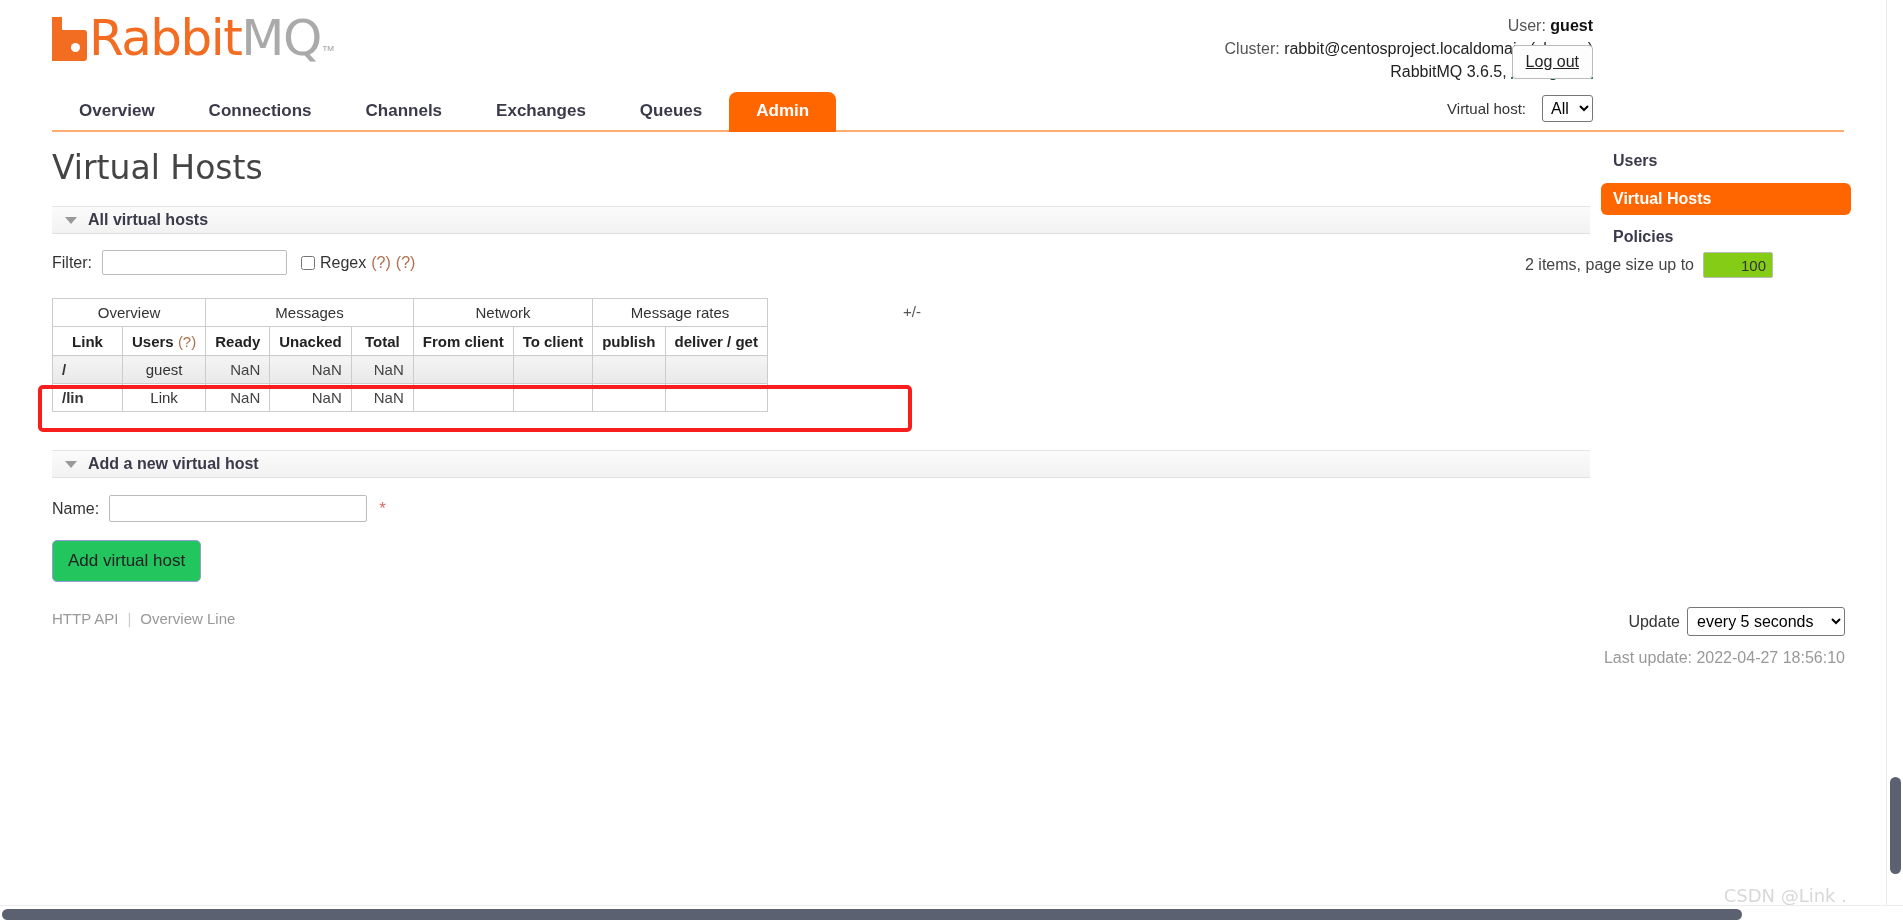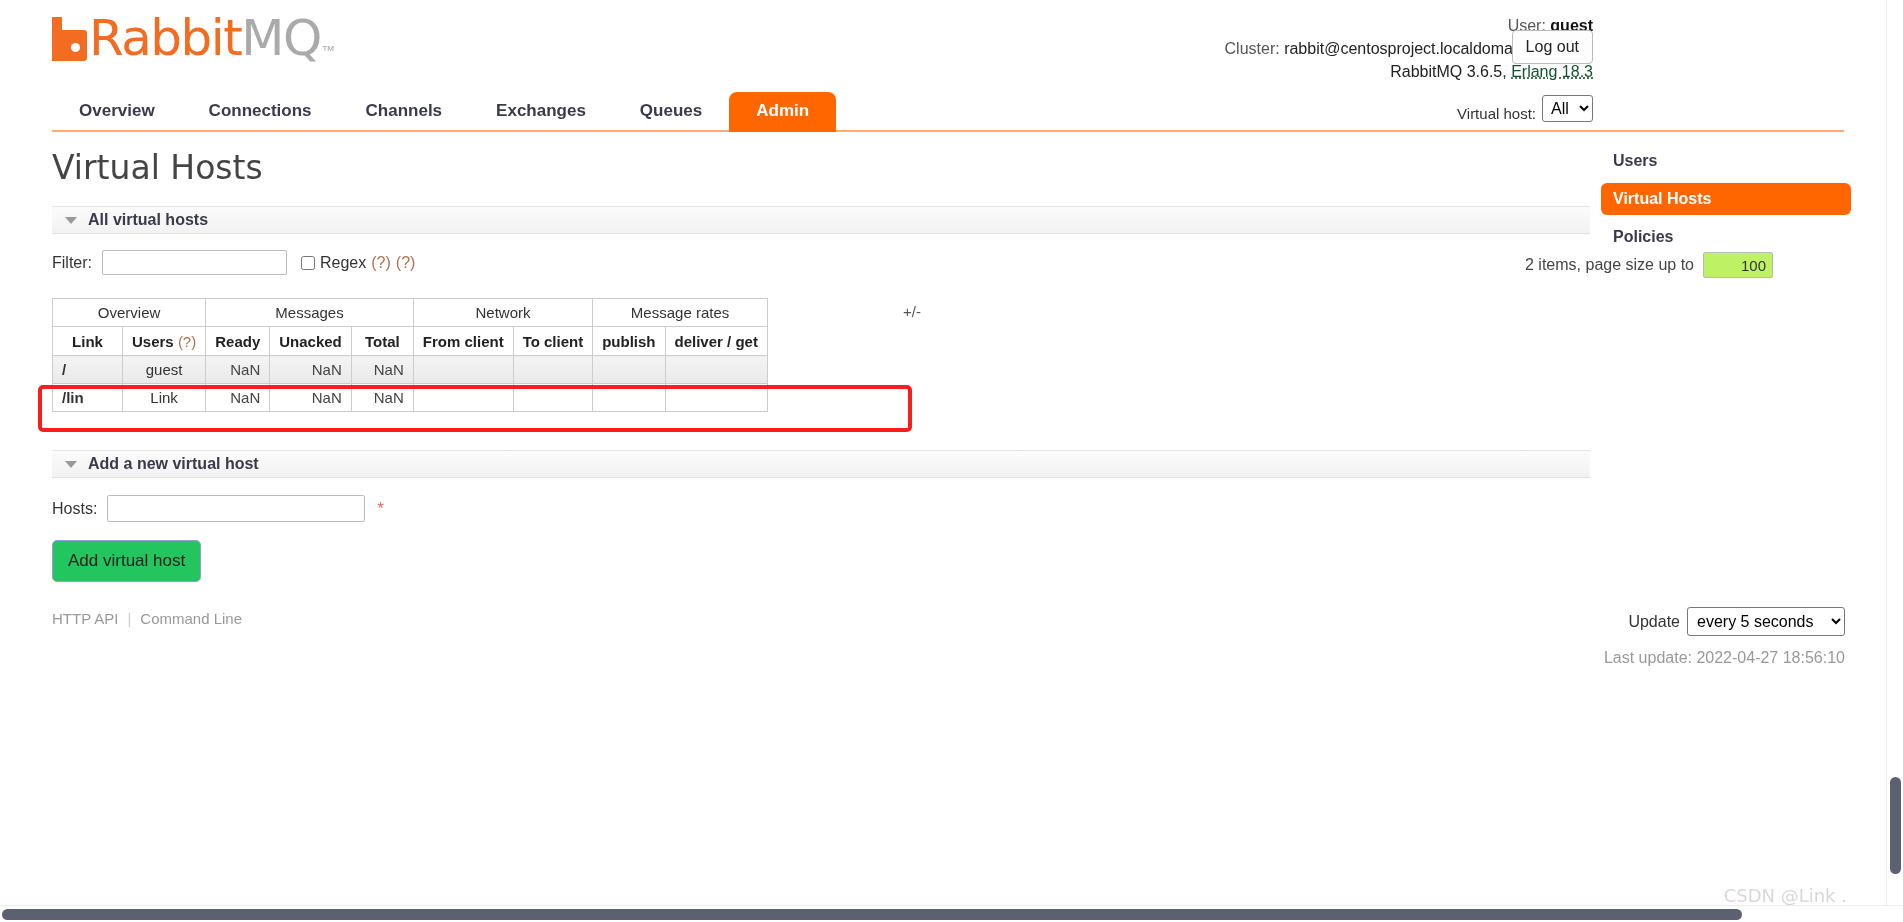--- a/index.html
+++ b/index.html
@@ -62,30 +62,30 @@
   #header-info .lbl { color: #555; }
   #header-info .val { color: #111; font-weight: bold; }
   #header-info .plain { color: #222; }
   #header-info a {
     color: #222; text-decoration: underline;
   }
   #header-info .erlang {
     color: #14532d; text-decoration: underline; text-decoration-style: dotted;
   }
   #logout-btn {
-    position: absolute; right: 0px; top: 16px;
+    position: absolute; right: 0px; top: 31px;
     padding: 7px 13px; font-size: 16px; color: #222;
     background: #fdfdfd; border: 1px solid #bbb; border-radius: 4px;
-    cursor: pointer; font-family: "Liberation Sans", sans-serif;
+    cursor: pointer; font-family: "Liberation Sans", sans-serif; text-decoration: underline;
   }
 
   #vhost-select-wrap {
     position: absolute; right: 58px; top: 95px;
     font-size: 15px; color: #333;
-    display: flex; align-items: flex-end; gap: 6px;
+    display: flex; align-items: center; gap: 16px;
   }
   #vhost-select {
     font-size: 16px; padding: 3px 4px; border: 1px solid #777;
     background: #fff; color: #000; border-radius: 3px;
     font-family: "Liberation Sans", sans-serif;
   }
 
   
   #tabs {
     position: absolute; left: 52px; top: 92px;
@@ -149,21 +149,21 @@
     width: 14px; height: 14px; margin: 0; cursor: pointer;
   }
   .help-q { color: #b07050; cursor: help; }
 
   #paging-info {
     position: absolute; right: 130px; top: 252px;
     display: flex; align-items: center; font-size: 16px; color: #444;
   }
   #pagesize-input {
     width: 70px; height: 26px; margin-left: 9px;
-    border: 1px solid #bbb; background: #bef264;
+    border: 1px solid #bbb; background: #84cc16;
     text-align: right; font-size: 15px; padding: 2px 6px;
     color: #333; border-radius: 2px;
     font-family: "Liberation Sans", sans-serif;
   }
 
   
   #vhost-table {
     position: absolute; left: 52px; top: 298px;
     border-collapse: collapse; font-size: 15px;
     font-family: "Liberation Sans", sans-serif;
@@ -406,31 +406,31 @@
 
   <div id="red-box"></div>
 
   <div class="section-head" style="left:52px; top:450px; width:1538px;">
     <span class="caret"></span>
     <span>Add a new virtual host</span>
   </div>
 
   <div id="add-form">
     <div class="nrow">
-      <span class="nlbl">Hosts:</span>
+      <span class="nlbl">Name:</span>
       <input id="name-input" type="text" placeholder="" style="">
       <span class="req">*</span>
     </div>
     <button id="add-vhost-btn">Add virtual host</button>
   </div>
 
   <div id="footer-links">
     <a href="#">HTTP API</a>
     <span class="sep">|</span>
-    <a href="#">Command Line</a>
+    <a href="#">Overview Line</a>
   </div>
 
   <div id="sidebar">
       <div class="item">Users</div>
       <div class="item active">Virtual Hosts</div>
       <div class="item">Policies</div>
     </div>
 
   <div id="update-row">
     <span>Update</span>

